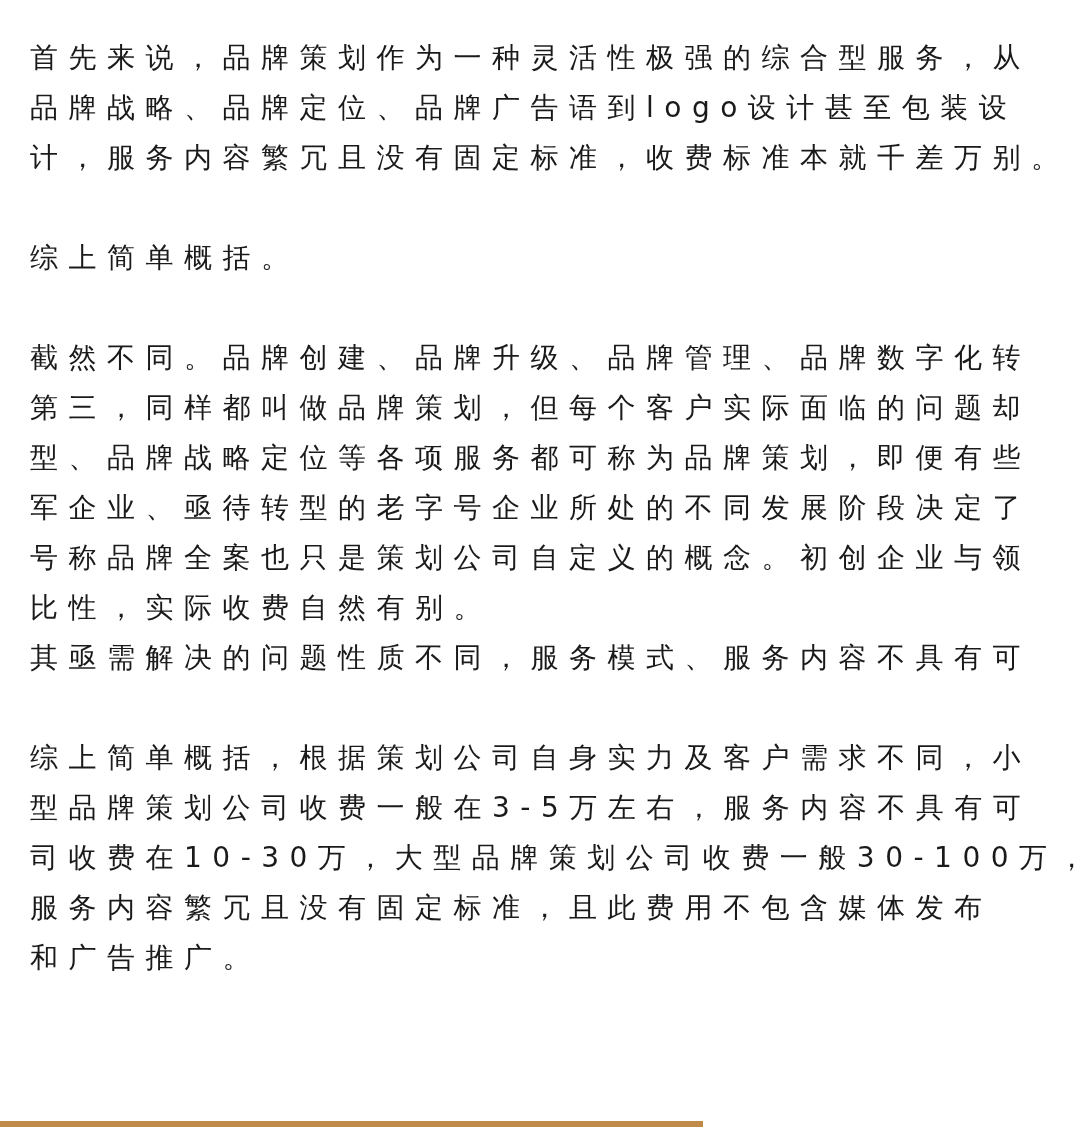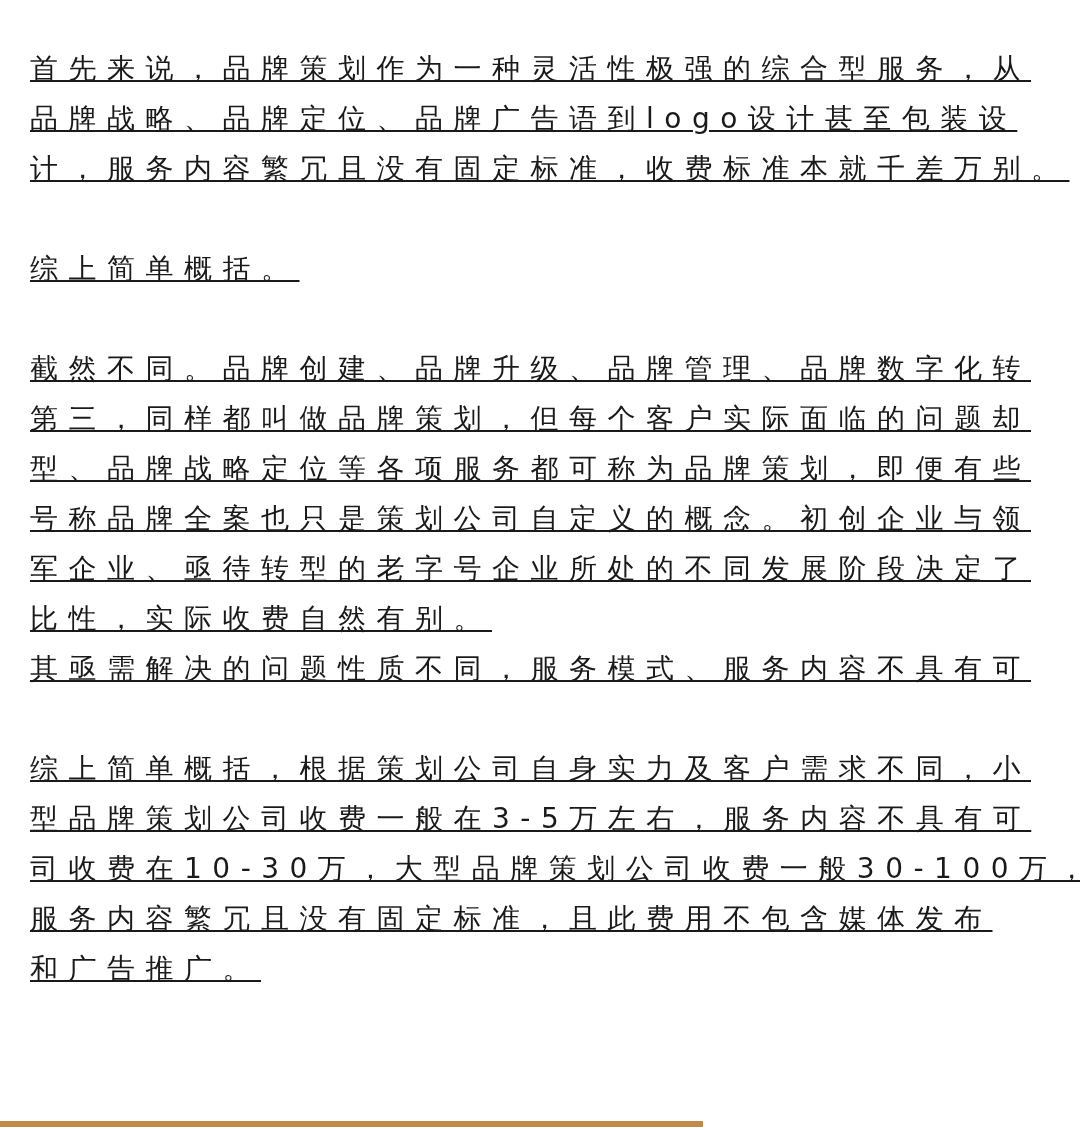--- a/index.html
+++ b/index.html
@@ -3,21 +3,21 @@
 <meta charset="utf-8">
 <style>
   html, body { margin:0; padding:0; background:#ffffff; }
   body { width:1080px; height:1130px; position:relative; overflow:hidden; }
   .content {
     position:absolute; left:30px; top:33px; width:1040px;
     font-family: "DejaVu Sans", "Liberation Sans", sans-serif;
     font-size:28px; line-height:50px; color:#1a1a1a;
     letter-spacing:10.5px; font-weight:500;
   }
-  .para { margin:11px 0 50px 0; white-space:normal; word-break:break-all;text-decoration:underline; }
+  .para { margin:0 0 50px 0; white-space:normal; word-break:break-all; }
   .line { display:block; white-space:nowrap; }
   .bar {
     position:absolute; left:0; top:1121px; width:703px; height:6px;
     background:#c08a4a;
   }
 </style>
 </head>
 <body>
 
 <div class="content">
@@ -26,22 +26,22 @@
     <span class="line">品牌战略、品牌定位、品牌广告语到logo设计甚至包装设</span>
     <span class="line">计，服务内容繁冗且没有固定标准，收费标准本就千差万别。</span>
   </p>
   <p class="para">
     <span class="line">综上简单概括。</span>
   </p>
   <p class="para">
     <span class="line">截然不同。品牌创建、品牌升级、品牌管理、品牌数字化转</span>
     <span class="line">第三，同样都叫做品牌策划，但每个客户实际面临的问题却</span>
     <span class="line">型、品牌战略定位等各项服务都可称为品牌策划，即便有些</span>
+    <span class="line">军企业、亟待转型的老字号企业所处的不同发展阶段决定了</span>
     <span class="line">号称品牌全案也只是策划公司自定义的概念。初创企业与领</span>
-    <span class="line">军企业、亟待转型的老字号企业所处的不同发展阶段决定了</span>
     <span class="line">比性，实际收费自然有别。</span>
     <span class="line">其亟需解决的问题性质不同，服务模式、服务内容不具有可</span>
   </p>
   <p class="para">
     <span class="line">综上简单概括，根据策划公司自身实力及客户需求不同，小</span>
     <span class="line">型品牌策划公司收费一般在3-5万左右，服务内容不具有可</span>
     <span class="line">司收费在10-30万，大型品牌策划公司收费一般30-100万，</span>
     <span class="line">服务内容繁冗且没有固定标准，且此费用不包含媒体发布</span>
     <span class="line">和广告推广。</span>
   </p>

